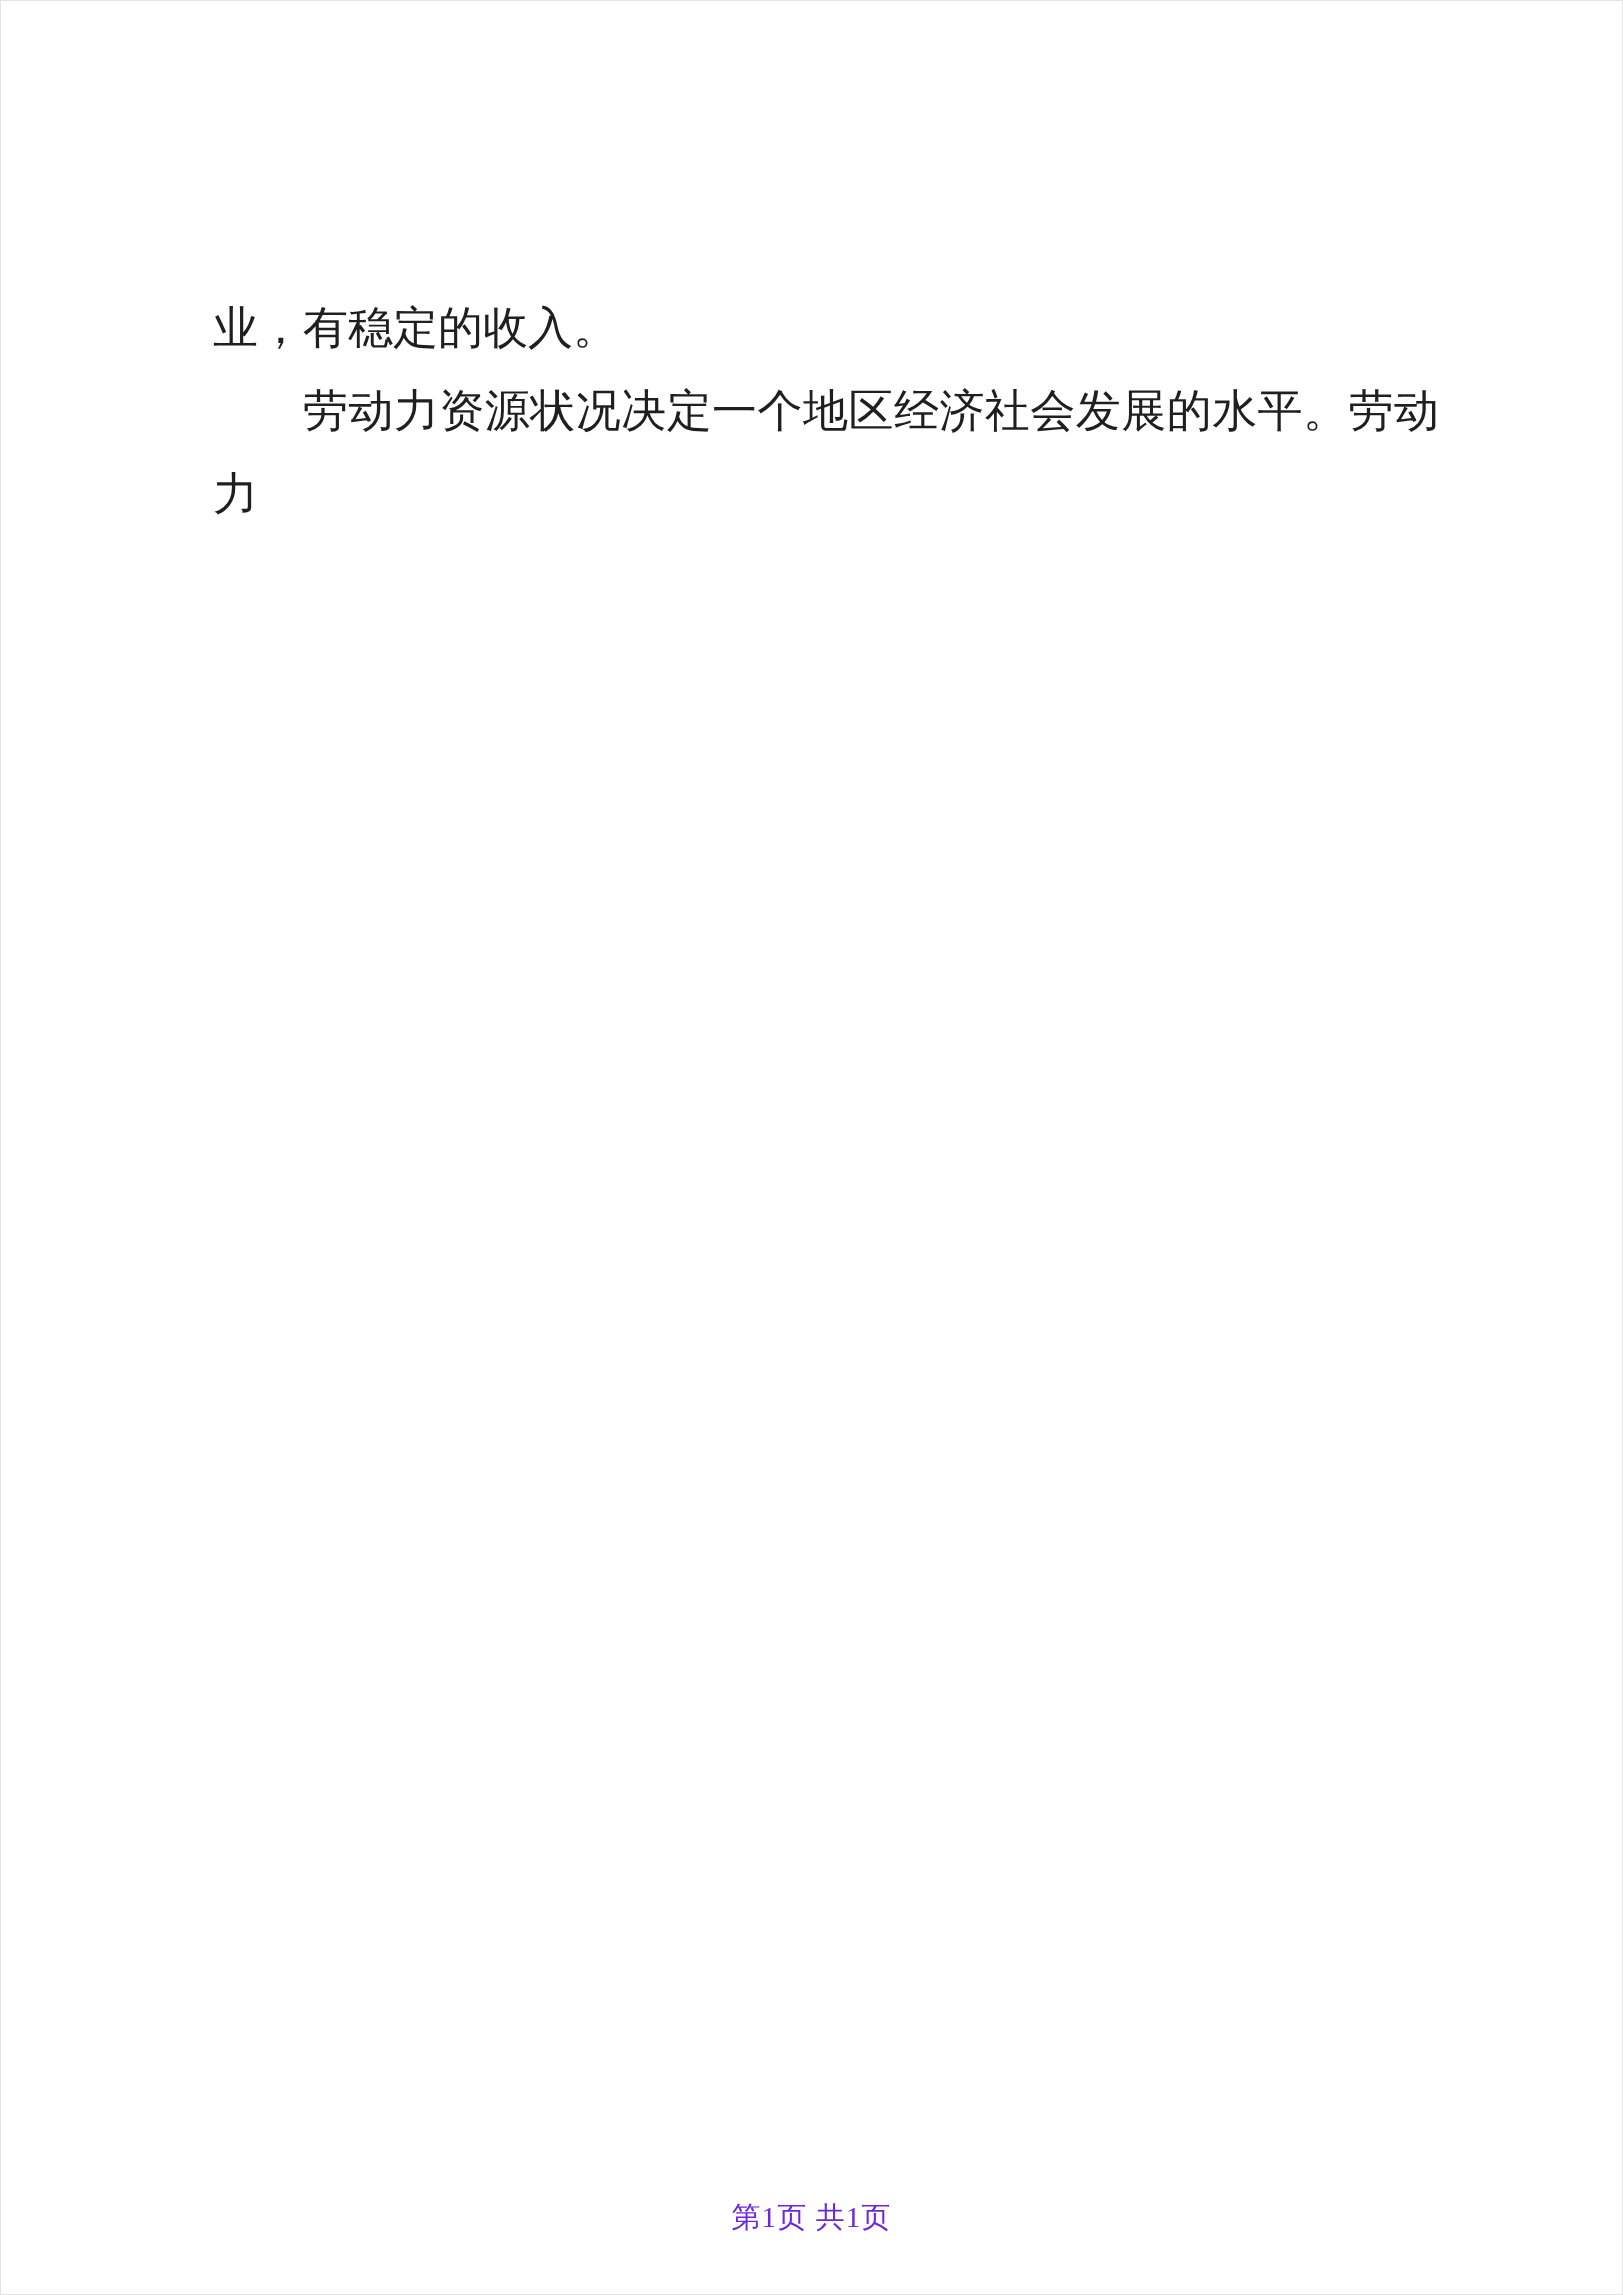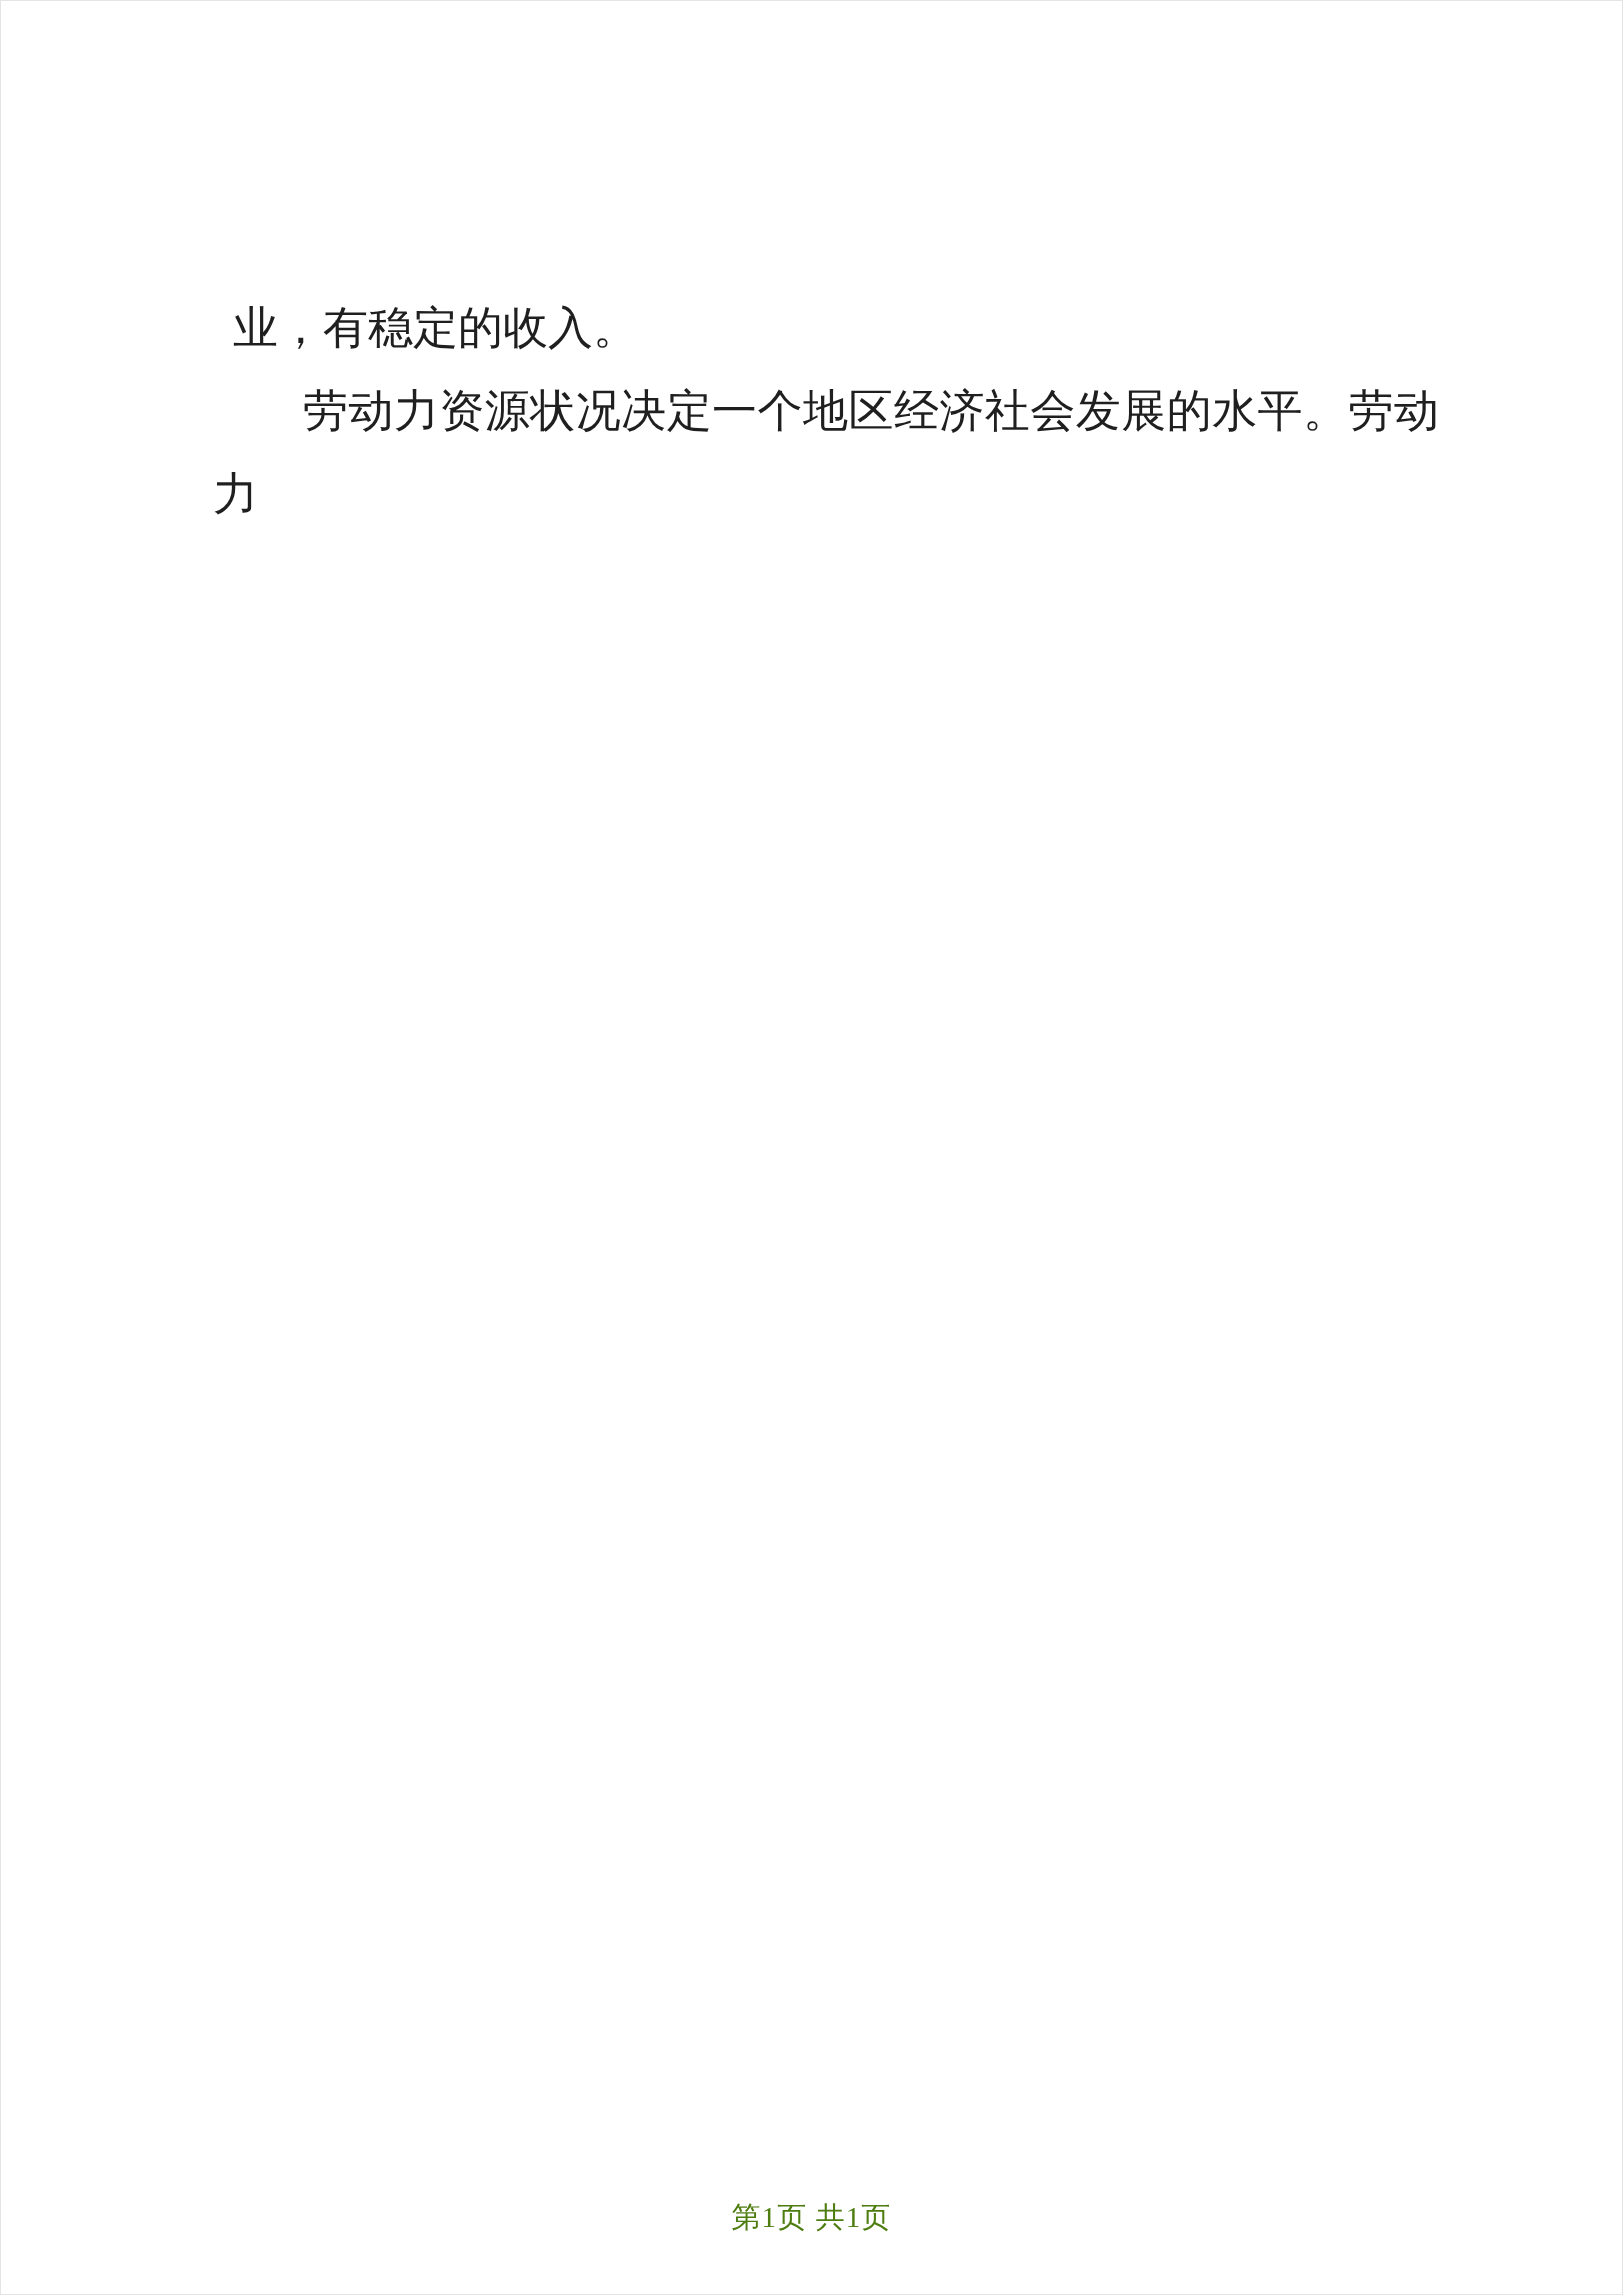--- a/index.html
+++ b/index.html
@@ -30,30 +30,29 @@
     text-align: justify;
     text-justify: inter-ideograph;
   }
   .para {
     margin: 0;
     text-indent: 2em;
     word-break: break-all;
   }
   .para.no-indent {
     text-indent: 0;
-    margin-left: 20px;
   }
   .footer {
     position: absolute;
     left: 0;
     right: 0;
     top: 2197px;
     text-align: center;
     font-size: 29px;
-    color: #4d7c0f;
+    color: #6d28d9;
     letter-spacing: 1.1px;
   }
 </style>
 </head>
 <body>
 
 <div class="page">
   <main class="content">
     <p class="para no-indent">业，有稳定的收入。</p>
     <p class="para">劳动力资源状况决定一个地区经济社会发展的水平。劳动力</p>

